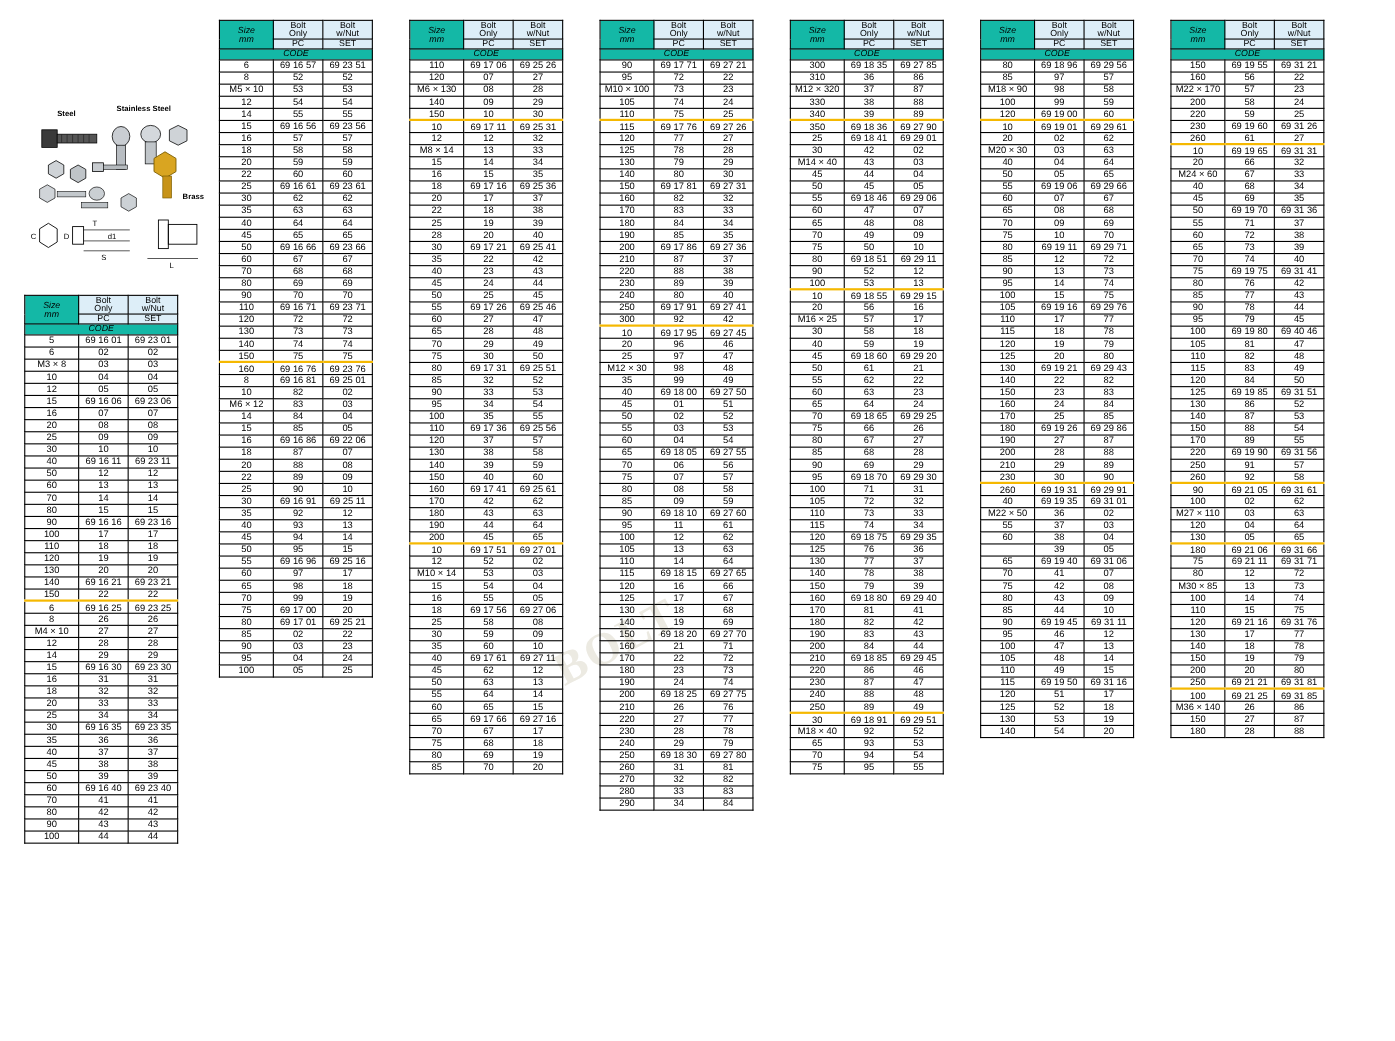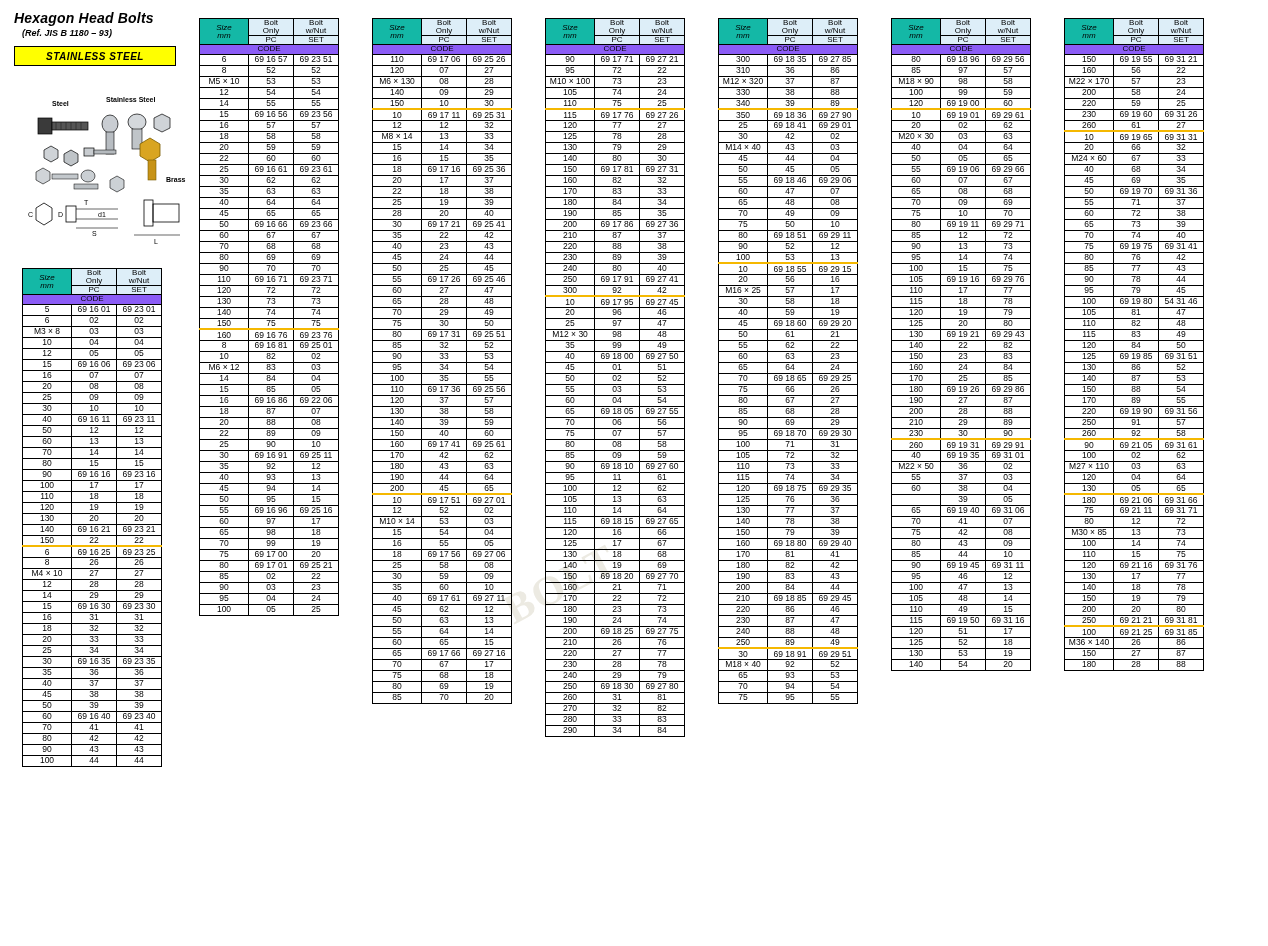--- a/index.html
+++ b/index.html
@@ -28,46 +28,41 @@
   
   .illus{position:absolute;left:14px;top:88px;width:185px;height:165px;}
   .illus .lbl{position:absolute;font-size:7px;font-weight:bold;}
   .bolt-svg{position:absolute;left:0;top:0;}
 
   
   .tbl{position:absolute;border-collapse:collapse;font-size:8.5px;}
   .tbl td,.tbl th{border:1px solid #000;padding:0;margin:0;text-align:center;vertical-align:middle;line-height:1.02;}
   .hdr-size{background:#14b8a6;font-size:8px;font-style:italic;}
   .hdr-bolt{background:#ddeef8;font-size:8px;}
-  .hdr-code{background:#8b5cf6;font-size:8px;}
+  .hdr-code{background:#14b8a6;font-size:8px;font-style:italic;}
   .cell{height:11px;}
   .c-size{width:48px;text-align:center;padding:0 1px;font-size:8.5px;white-space:nowrap;}
   .c-code{width:44px;font-size:8.5px;}
   .sep{border-top:2px solid #f5b800 !important;}
 
   
   .wm{
     position:absolute;left:500px;top:560px;
     font-size:42px;font-weight:bold;color:#eceae2;
     transform:rotate(-28deg);
     letter-spacing:2px;
     pointer-events:none;
     font-family:"Liberation Serif", serif;
   }
 </style>
 </head>
 <body>
 
 <div class="page">
 
-  <div class="head">
-    <h1>Hexagon Head Bolts</h1>
-    <div class="ref">(Ref. JIS B 1180 – 93)</div>
-    <div class="ss-badge">STAINLESS STEEL</div>
-  </div>
 
   <div class="illus">
     <svg class="bolt-svg" width="185" height="165" viewBox="0 0 185 165">
 
       <g>
         <rect x="24" y="30" width="14" height="16" fill="#3a3a3a" stroke="#000" stroke-width="0.7"></rect>
         <rect x="38" y="34" width="36" height="8" fill="#555" stroke="#000" stroke-width="0.7"></rect>
         <line x1="42" y1="34" x2="42" y2="42" stroke="#222" stroke-width="0.6"></line>
         <line x1="47" y1="34" x2="47" y2="42" stroke="#222" stroke-width="0.6"></line>
         <line x1="52" y1="34" x2="52" y2="42" stroke="#222" stroke-width="0.6"></line>
@@ -1990,21 +1985,21 @@
         <td class="c-code">44</td>
       </tr>
           <tr class="cell">
         <td class="c-size">95</td>
         <td class="c-code">79</td>
         <td class="c-code">45</td>
       </tr>
           <tr class="cell">
         <td class="c-size">100</td>
         <td class="c-code">69 19 80</td>
-        <td class="c-code">54 31 46</td>
+        <td class="c-code">69 40 46</td>
       </tr>
           <tr class="cell">
         <td class="c-size">105</td>
         <td class="c-code">81</td>
         <td class="c-code">47</td>
       </tr>
           <tr class="cell">
         <td class="c-size">110</td>
         <td class="c-code">82</td>
         <td class="c-code">48</td>

